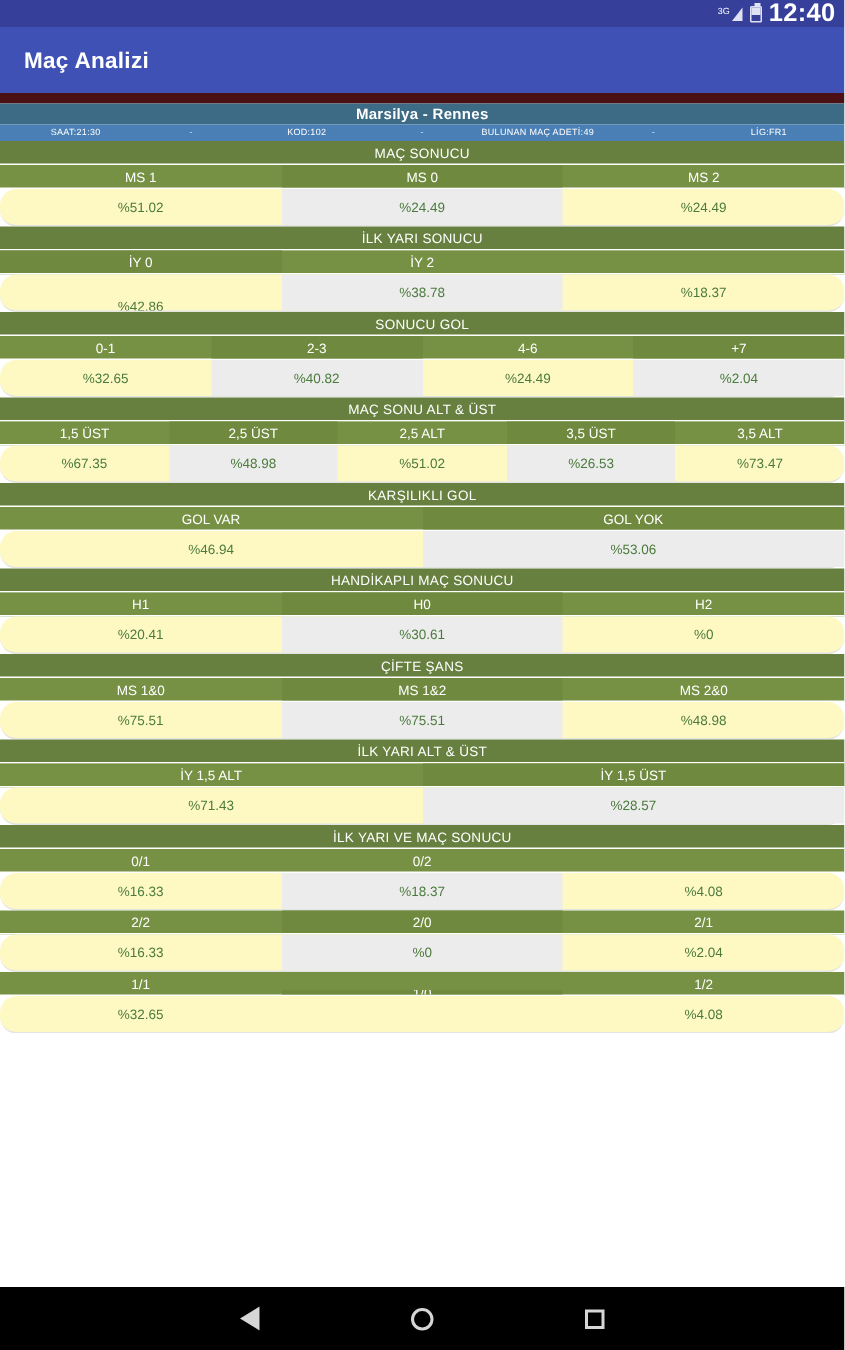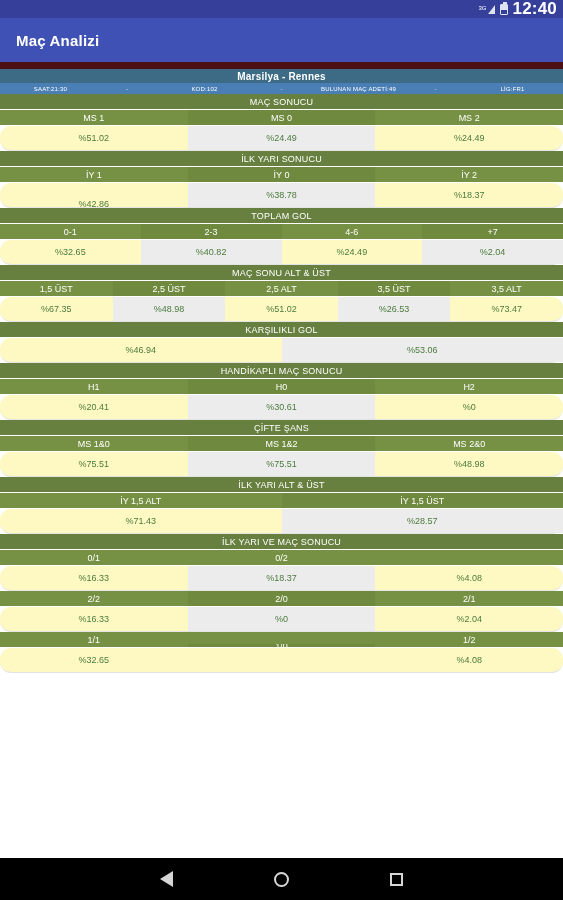--- a/index.html
+++ b/index.html
@@ -125,32 +125,31 @@
         </div>
         <div class="row vals">
           <div class="cell" style="width: 33.3333%;">%51.02</div>
           <div class="cell alt" style="width: 33.3333%;">%24.49</div>
           <div class="cell" style="width: 33.3333%;">%24.49</div>
         </div>
       </div>
       <div class="block">
         <div class="sec-title">İLK YARI SONUCU</div>
         <div class="row head">
-          <div class="cell" style="width: 33.3333%;">İY 1</div>
           <div class="cell alt" style="width: 33.3333%;">İY 0</div>
           <div class="cell" style="width: 33.3333%;">İY 2</div>
         </div>
         <div class="row vals">
           <div class="cell" style="width: 33.3333%; margin-top: 18px;">%42.86</div>
           <div class="cell alt" style="width: 33.3333%;">%38.78</div>
           <div class="cell" style="width: 33.3333%;">%18.37</div>
         </div>
       </div>
       <div class="block">
-        <div class="sec-title">TOPLAM GOL</div>
+        <div class="sec-title">SONUCU GOL</div>
         <div class="row head">
           <div class="cell" style="width: 25%;">0-1</div>
           <div class="cell alt" style="width: 25%;">2-3</div>
           <div class="cell" style="width: 25%;">4-6</div>
           <div class="cell alt" style="width: 25%;">+7</div>
         </div>
         <div class="row vals">
           <div class="cell" style="width: 25%;">%32.65</div>
           <div class="cell alt" style="width: 25%;">%40.82</div>
           <div class="cell" style="width: 25%;">%24.49</div>
@@ -169,20 +168,24 @@
         <div class="row vals">
           <div class="cell" style="width: 20%;">%67.35</div>
           <div class="cell alt" style="width: 20%;">%48.98</div>
           <div class="cell" style="width: 20%;">%51.02</div>
           <div class="cell alt" style="width: 20%;">%26.53</div>
           <div class="cell" style="width: 20%;">%73.47</div>
         </div>
       </div>
       <div class="block">
         <div class="sec-title">KARŞILIKLI GOL</div>
+        <div class="row head">
+          <div class="cell" style="width: 50%;">GOL VAR</div>
+          <div class="cell alt" style="width: 50%;">GOL YOK</div>
+        </div>
         <div class="row vals">
           <div class="cell" style="width: 50%;">%46.94</div>
           <div class="cell alt" style="width: 50%;">%53.06</div>
         </div>
       </div>
       <div class="block">
         <div class="sec-title">HANDİKAPLI MAÇ SONUCU</div>
         <div class="row head">
           <div class="cell" style="width: 33.3333%;">H1</div>
           <div class="cell alt" style="width: 33.3333%;">H0</div>

